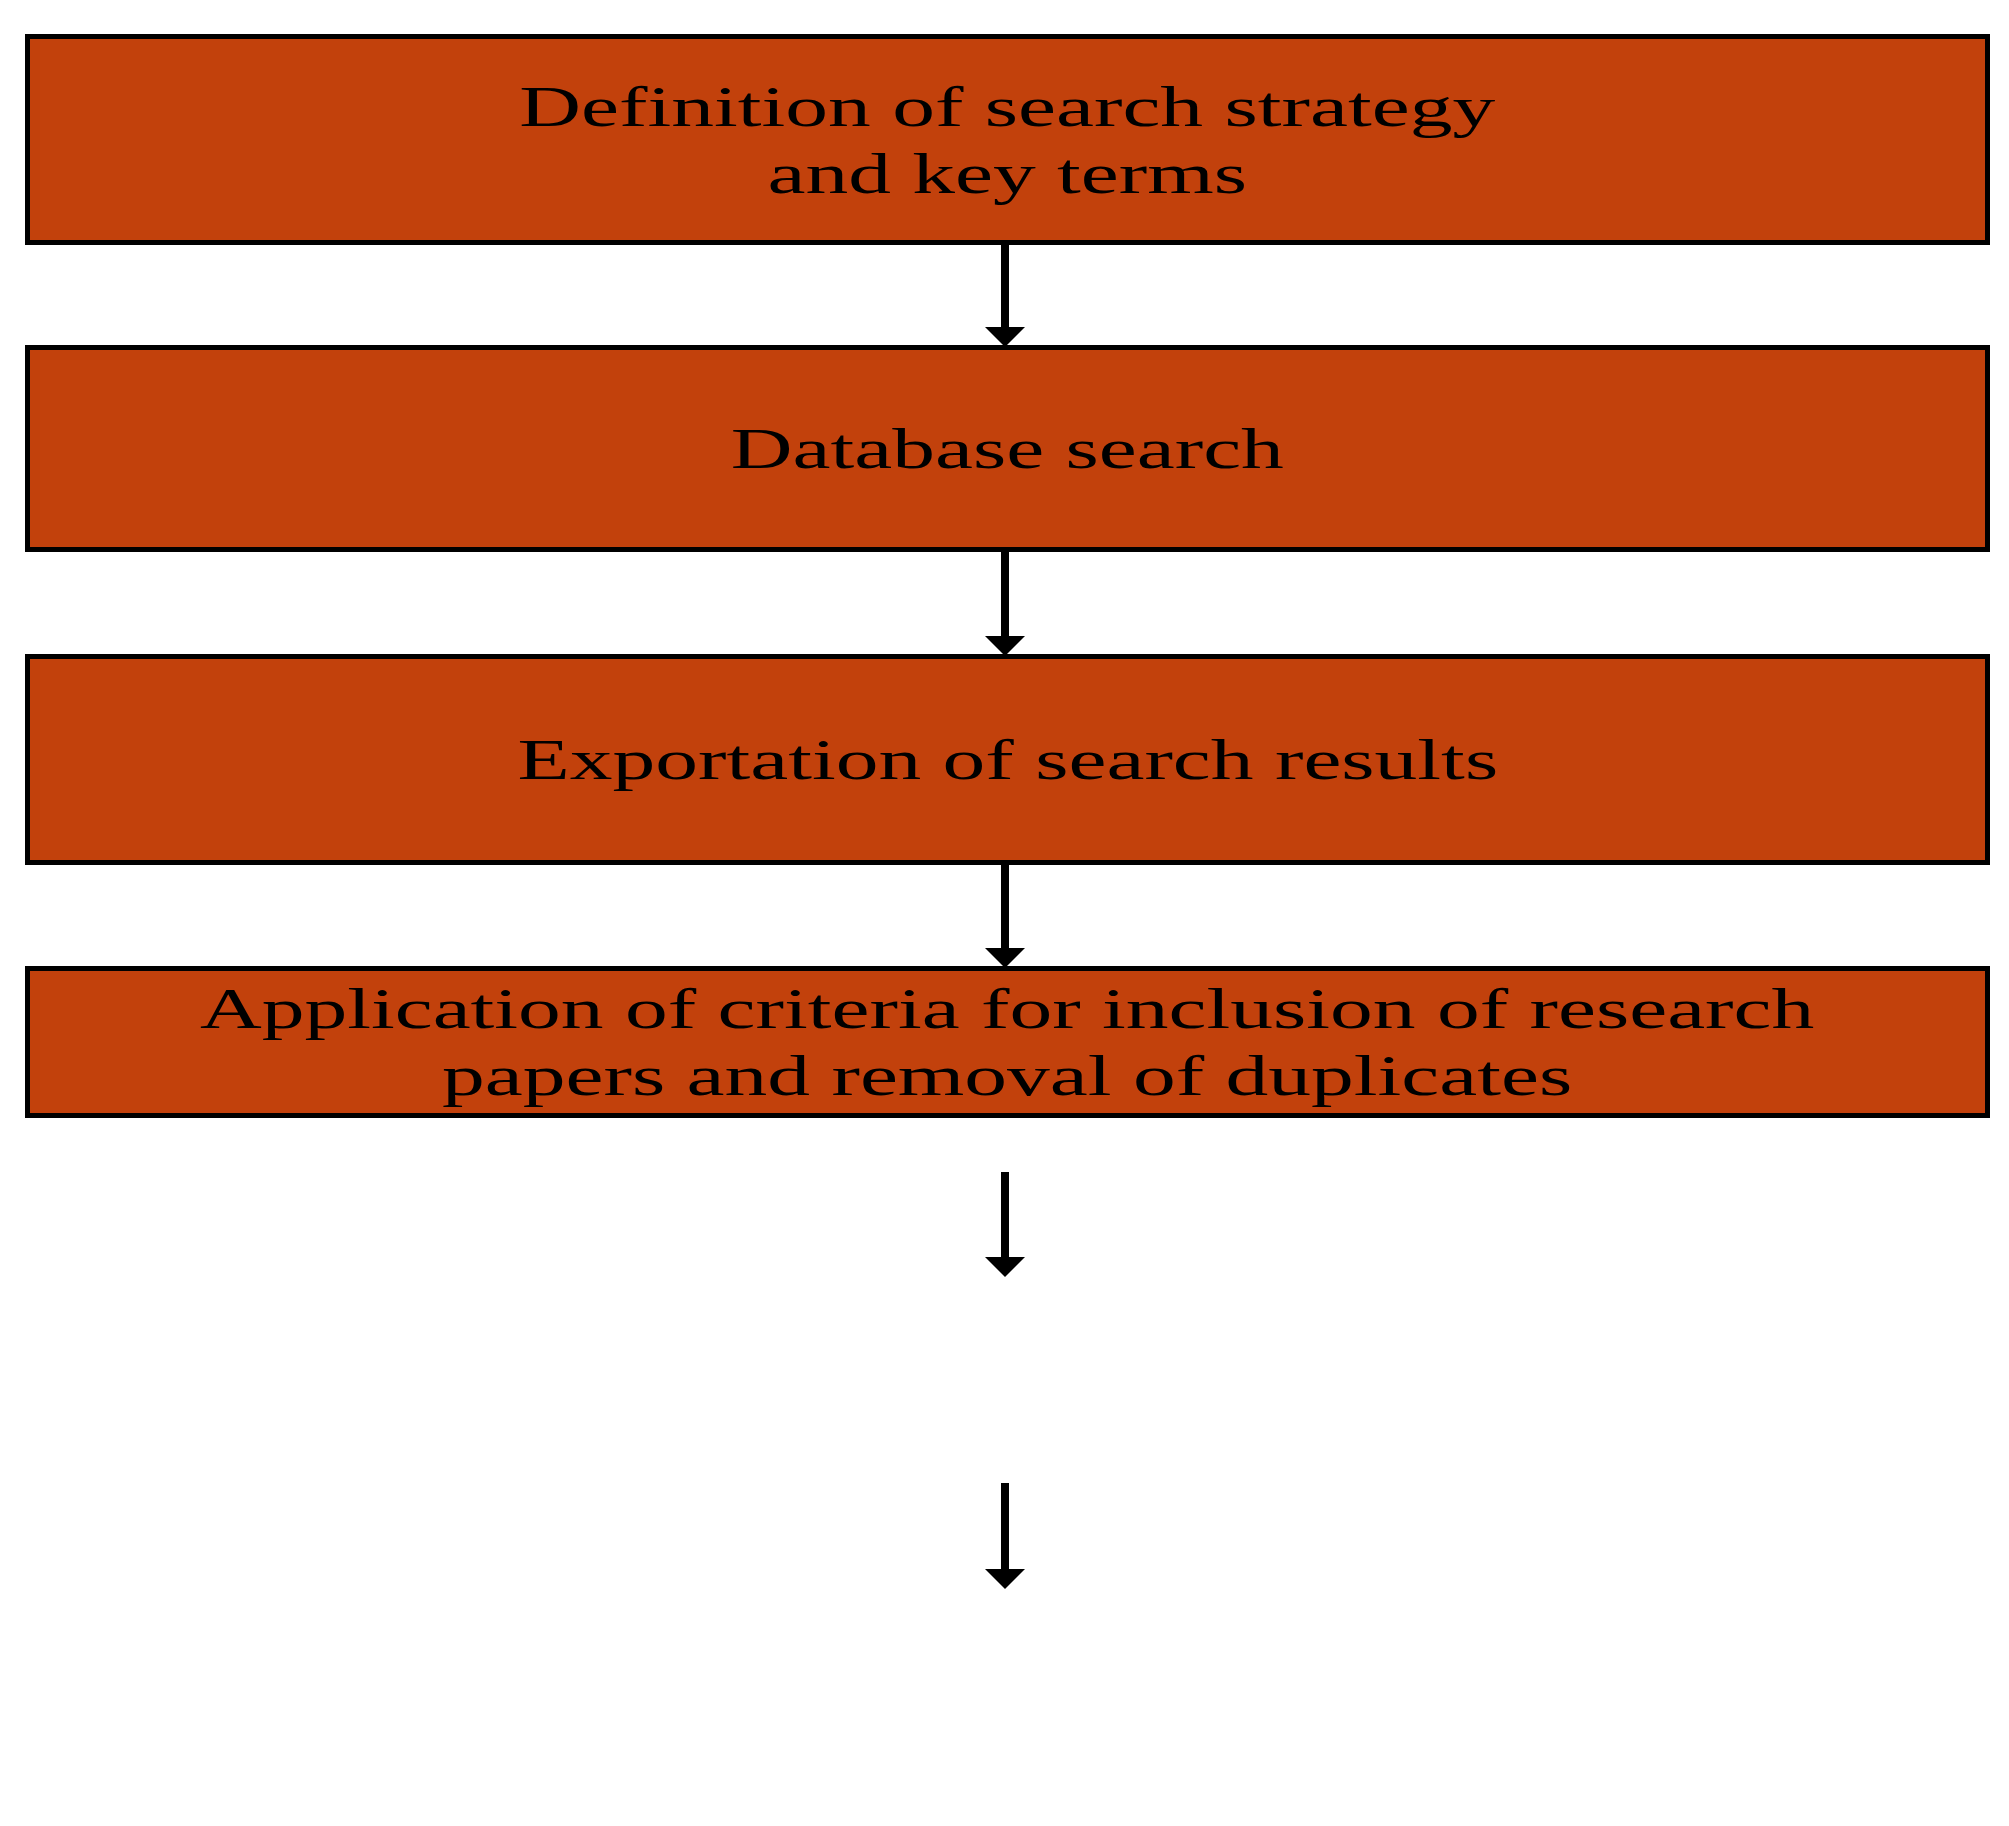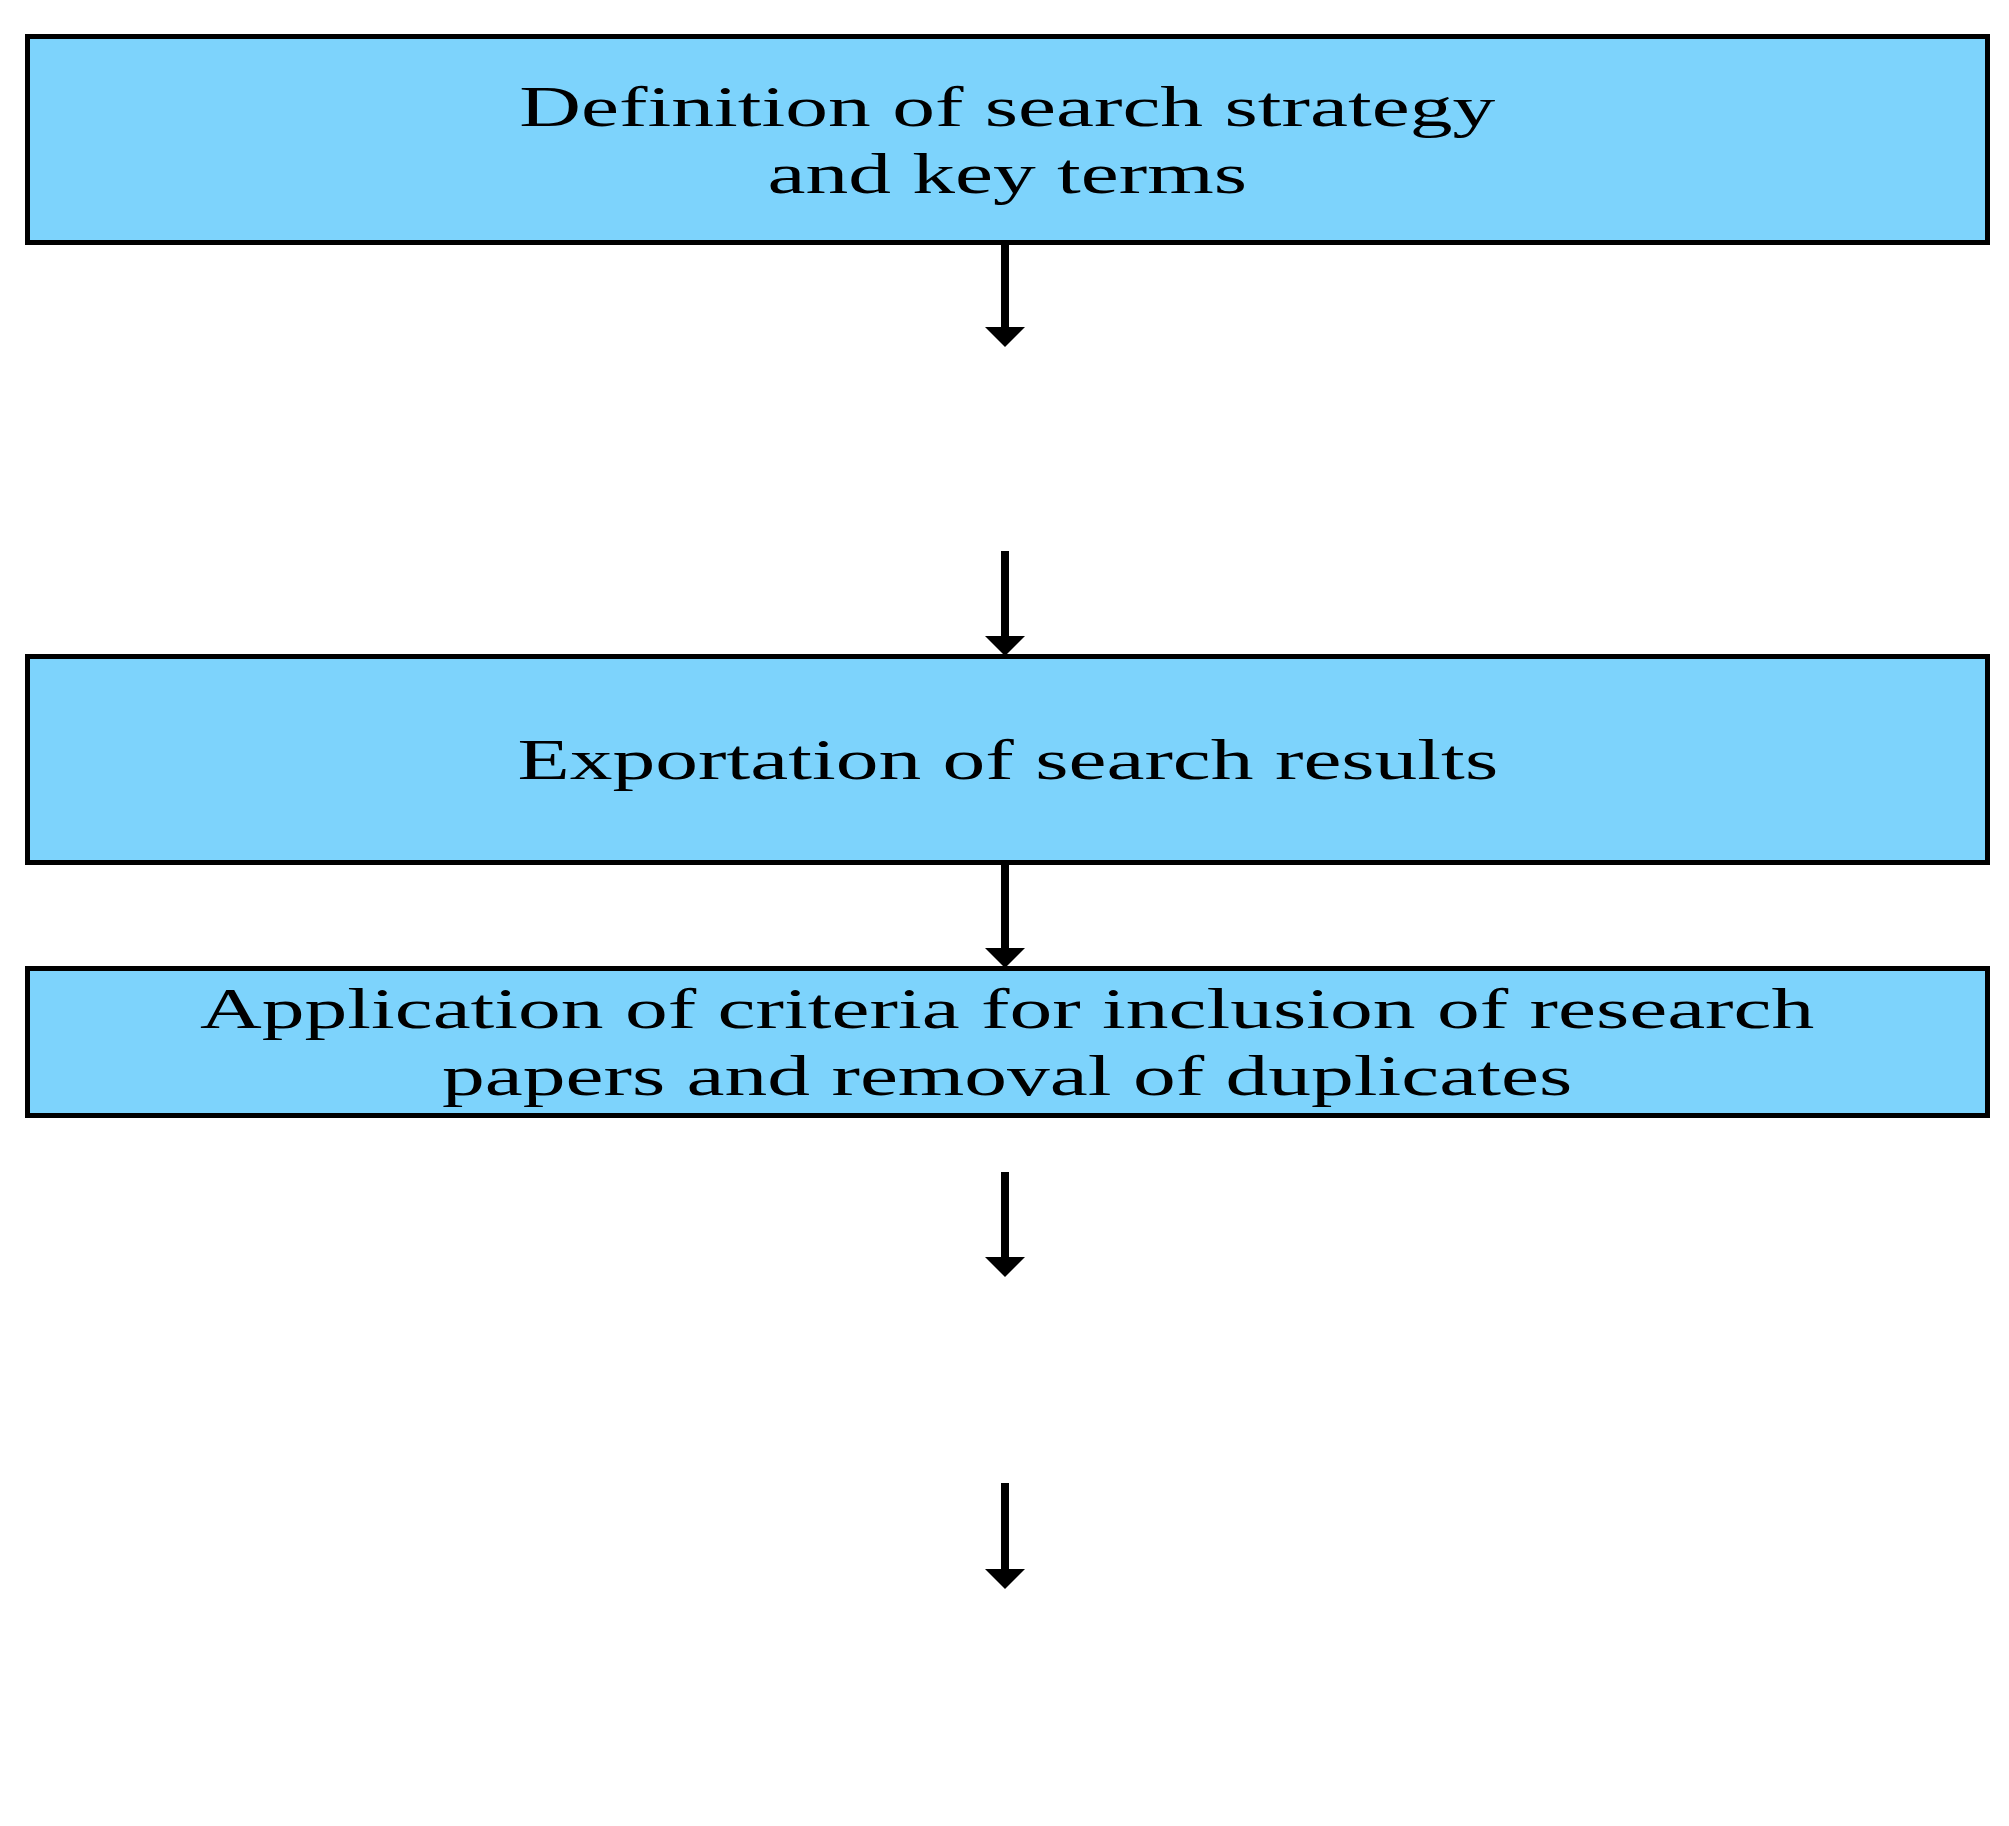--- a/index.html
+++ b/index.html
@@ -14,21 +14,21 @@
     background: #ffffff;
     overflow: hidden;
     font-family: "Liberation Serif", "DejaVu Serif", serif;
   }
   .flow-box {
     position: absolute;
     left: 25px;
     width: 1965px;
     box-sizing: border-box;
     border: 5.9px solid #000000;
-    background: #7dd3fc;
+    background: #c2410c;
     display: flex;
     align-items: center;
     justify-content: center;
   }
   .flow-label {
     display: block;
     font-size: 57px;
     line-height: 67px;
     color: #000000;
     text-align: center;
@@ -82,20 +82,23 @@
   <div class="flow-box b1">
     <span class="flow-label">Definition of search strategy
 and key terms</span>
   </div>
 
   <div class="flow-arrow a1">
     <div class="arrow-line"></div>
     <div class="arrow-head"></div>
   </div>
 
+  <div class="flow-box b2">
+    <span class="flow-label">Database search</span>
+  </div>
 
   <div class="flow-arrow a2">
     <div class="arrow-line"></div>
     <div class="arrow-head"></div>
   </div>
 
   <div class="flow-box b3">
     <span class="flow-label">Exportation of search results</span>
   </div>
 

